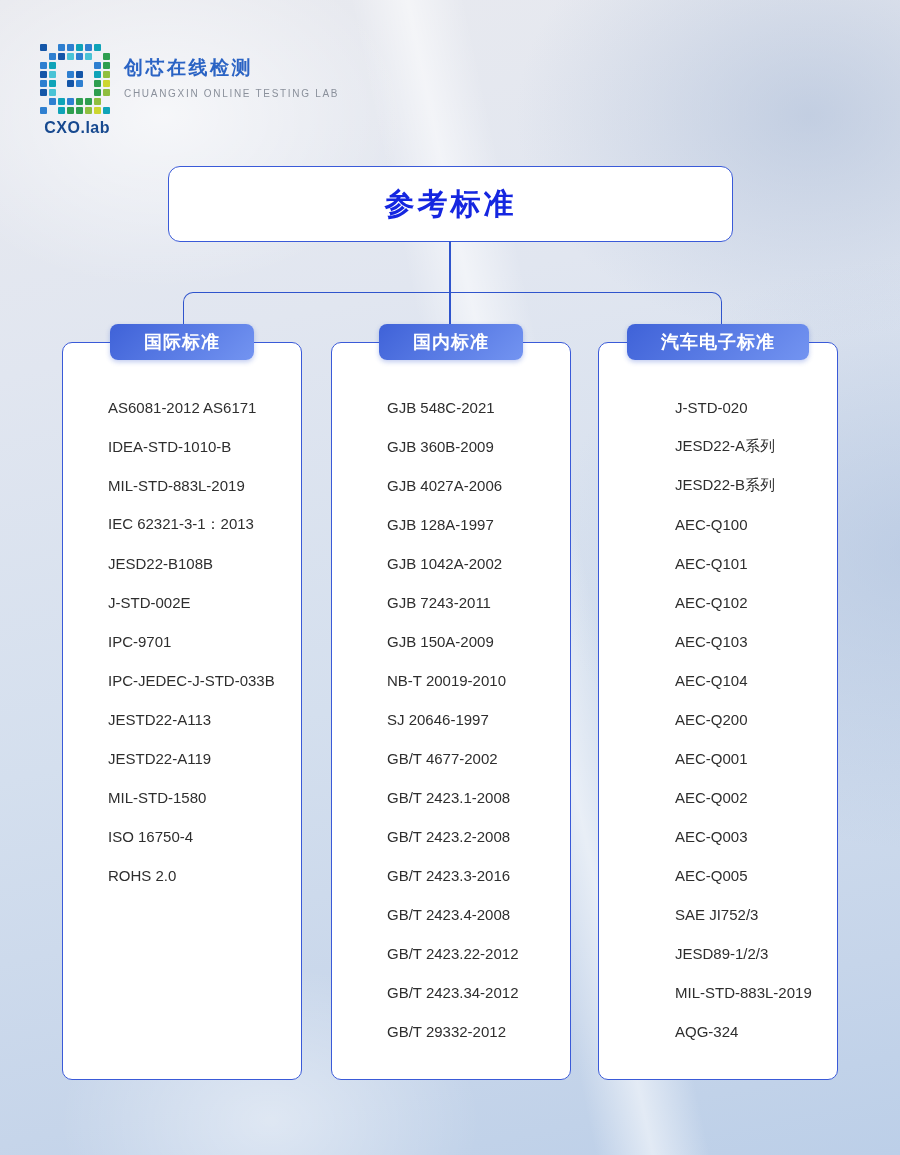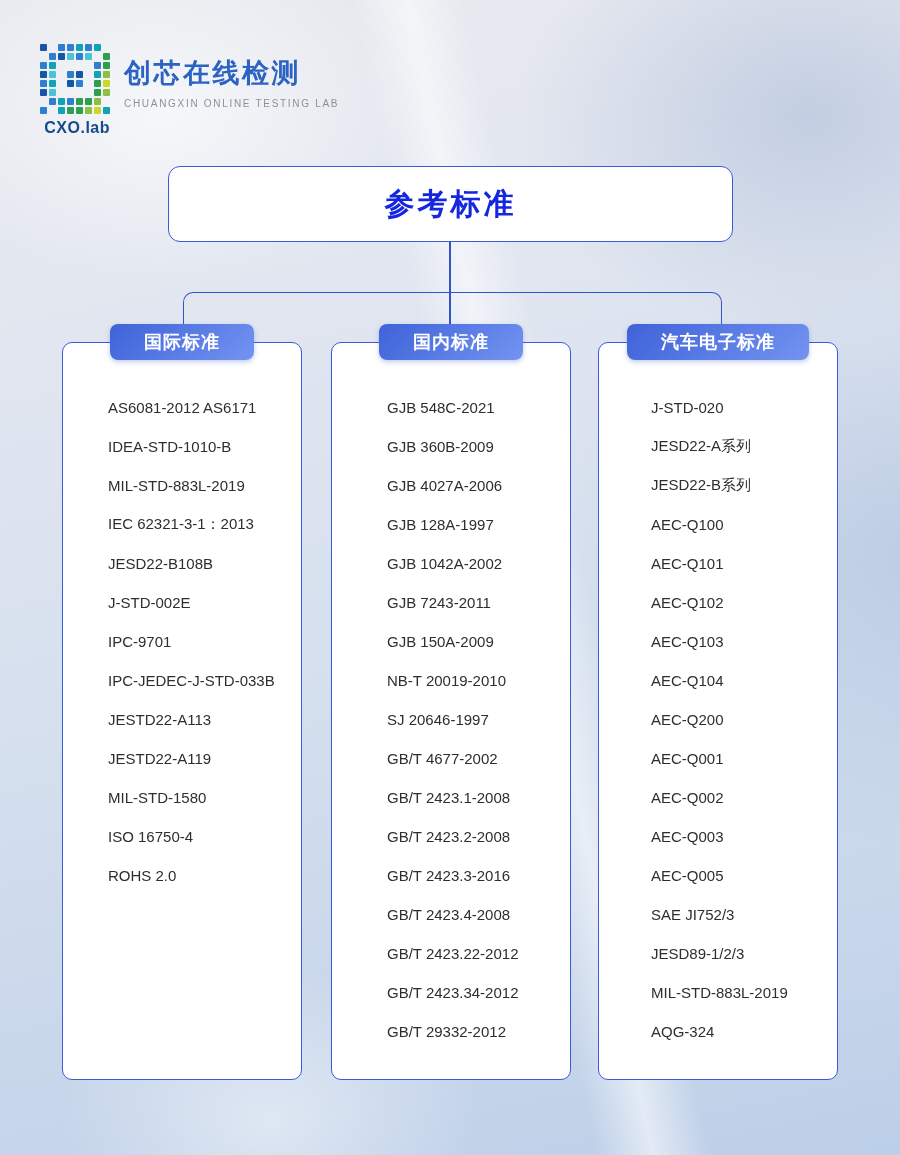--- a/index.html
+++ b/index.html
@@ -14,21 +14,21 @@
       linear-gradient(78deg, rgba(255,255,255,0) 52%, rgba(255,255,255,.55) 57%, rgba(255,255,255,0) 62%),
       linear-gradient(168deg,#e9eaef 0%,#e1e6f0 28%,#d4dfee 58%,#c6d5ea 85%,#bccfe8 100%);
   }
   
   .logo{position:absolute;left:40px;top:44px;display:flex;align-items:flex-start;}
   .logo-mark-wrap{display:flex;flex-direction:column;align-items:flex-end;}
   .logo-mark{display:grid;grid-template-columns:repeat(8,7px);grid-auto-rows:7px;gap:2px;}
   .logo-mark i{display:block;border-radius:1px;}
   .logo-shortname{margin-top:5px;font-size:16px;font-weight:bold;color:#17498f;letter-spacing:.5px;}
   .logo-text{margin-left:14px;padding-top:11px;}
-  .logo-cn{font-size:27px;font-weight:bold;color:#2a63c4;letter-spacing:2.5px;}
+  .logo-cn{font-size:19px;font-weight:bold;color:#2a63c4;letter-spacing:2.5px;}
   .logo-en{margin-top:7px;font-size:10px;color:#8a909b;letter-spacing:1.7px;text-align:right;}
   
   .title-box{
     position:absolute;left:168px;top:166px;width:565px;height:76px;box-sizing:border-box;
     background:#fff;border:1.5px solid #3a5ad8;border-radius:12px;
     display:flex;align-items:center;justify-content:center;
   }
   .title-box span{font-size:30px;font-weight:bold;color:#1526e0;letter-spacing:3px;}
   
   .conn-v{position:absolute;left:449px;top:241px;width:1.5px;height:83px;background:#2f54cc;}
@@ -43,21 +43,21 @@
   .col-header{
     position:absolute;top:-19px;left:50%;transform:translateX(-50%);
     height:36px;padding:0 34px;border-radius:8px;white-space:nowrap;
     background:linear-gradient(135deg,#3f62d8 0%,#7394f1 100%);
     box-shadow:0 2px 5px rgba(47,84,204,.30);
     display:flex;align-items:center;justify-content:center;
     color:#fff;font-size:18px;font-weight:bold;letter-spacing:1px;
   }
   .card ul{margin:0;padding:45px 8px 0 45px;list-style:none;}
   .card.c1 ul{padding-left:55px;}
-  .card.c2 ul{padding-left:52px;}
+  .card.c2 ul{padding-left:76px;}
   .card li{height:39px;display:flex;align-items:center;font-size:15px;color:#2e2e2e;white-space:nowrap;}
 </style>
 </head>
 <body>
 
 <div class="logo">
   <div class="logo-mark-wrap">
     <div class="logo-mark" id="logo-mark">
         <i style="background: rgb(20, 86, 168);"></i>
         <i style="background: transparent;"></i>

